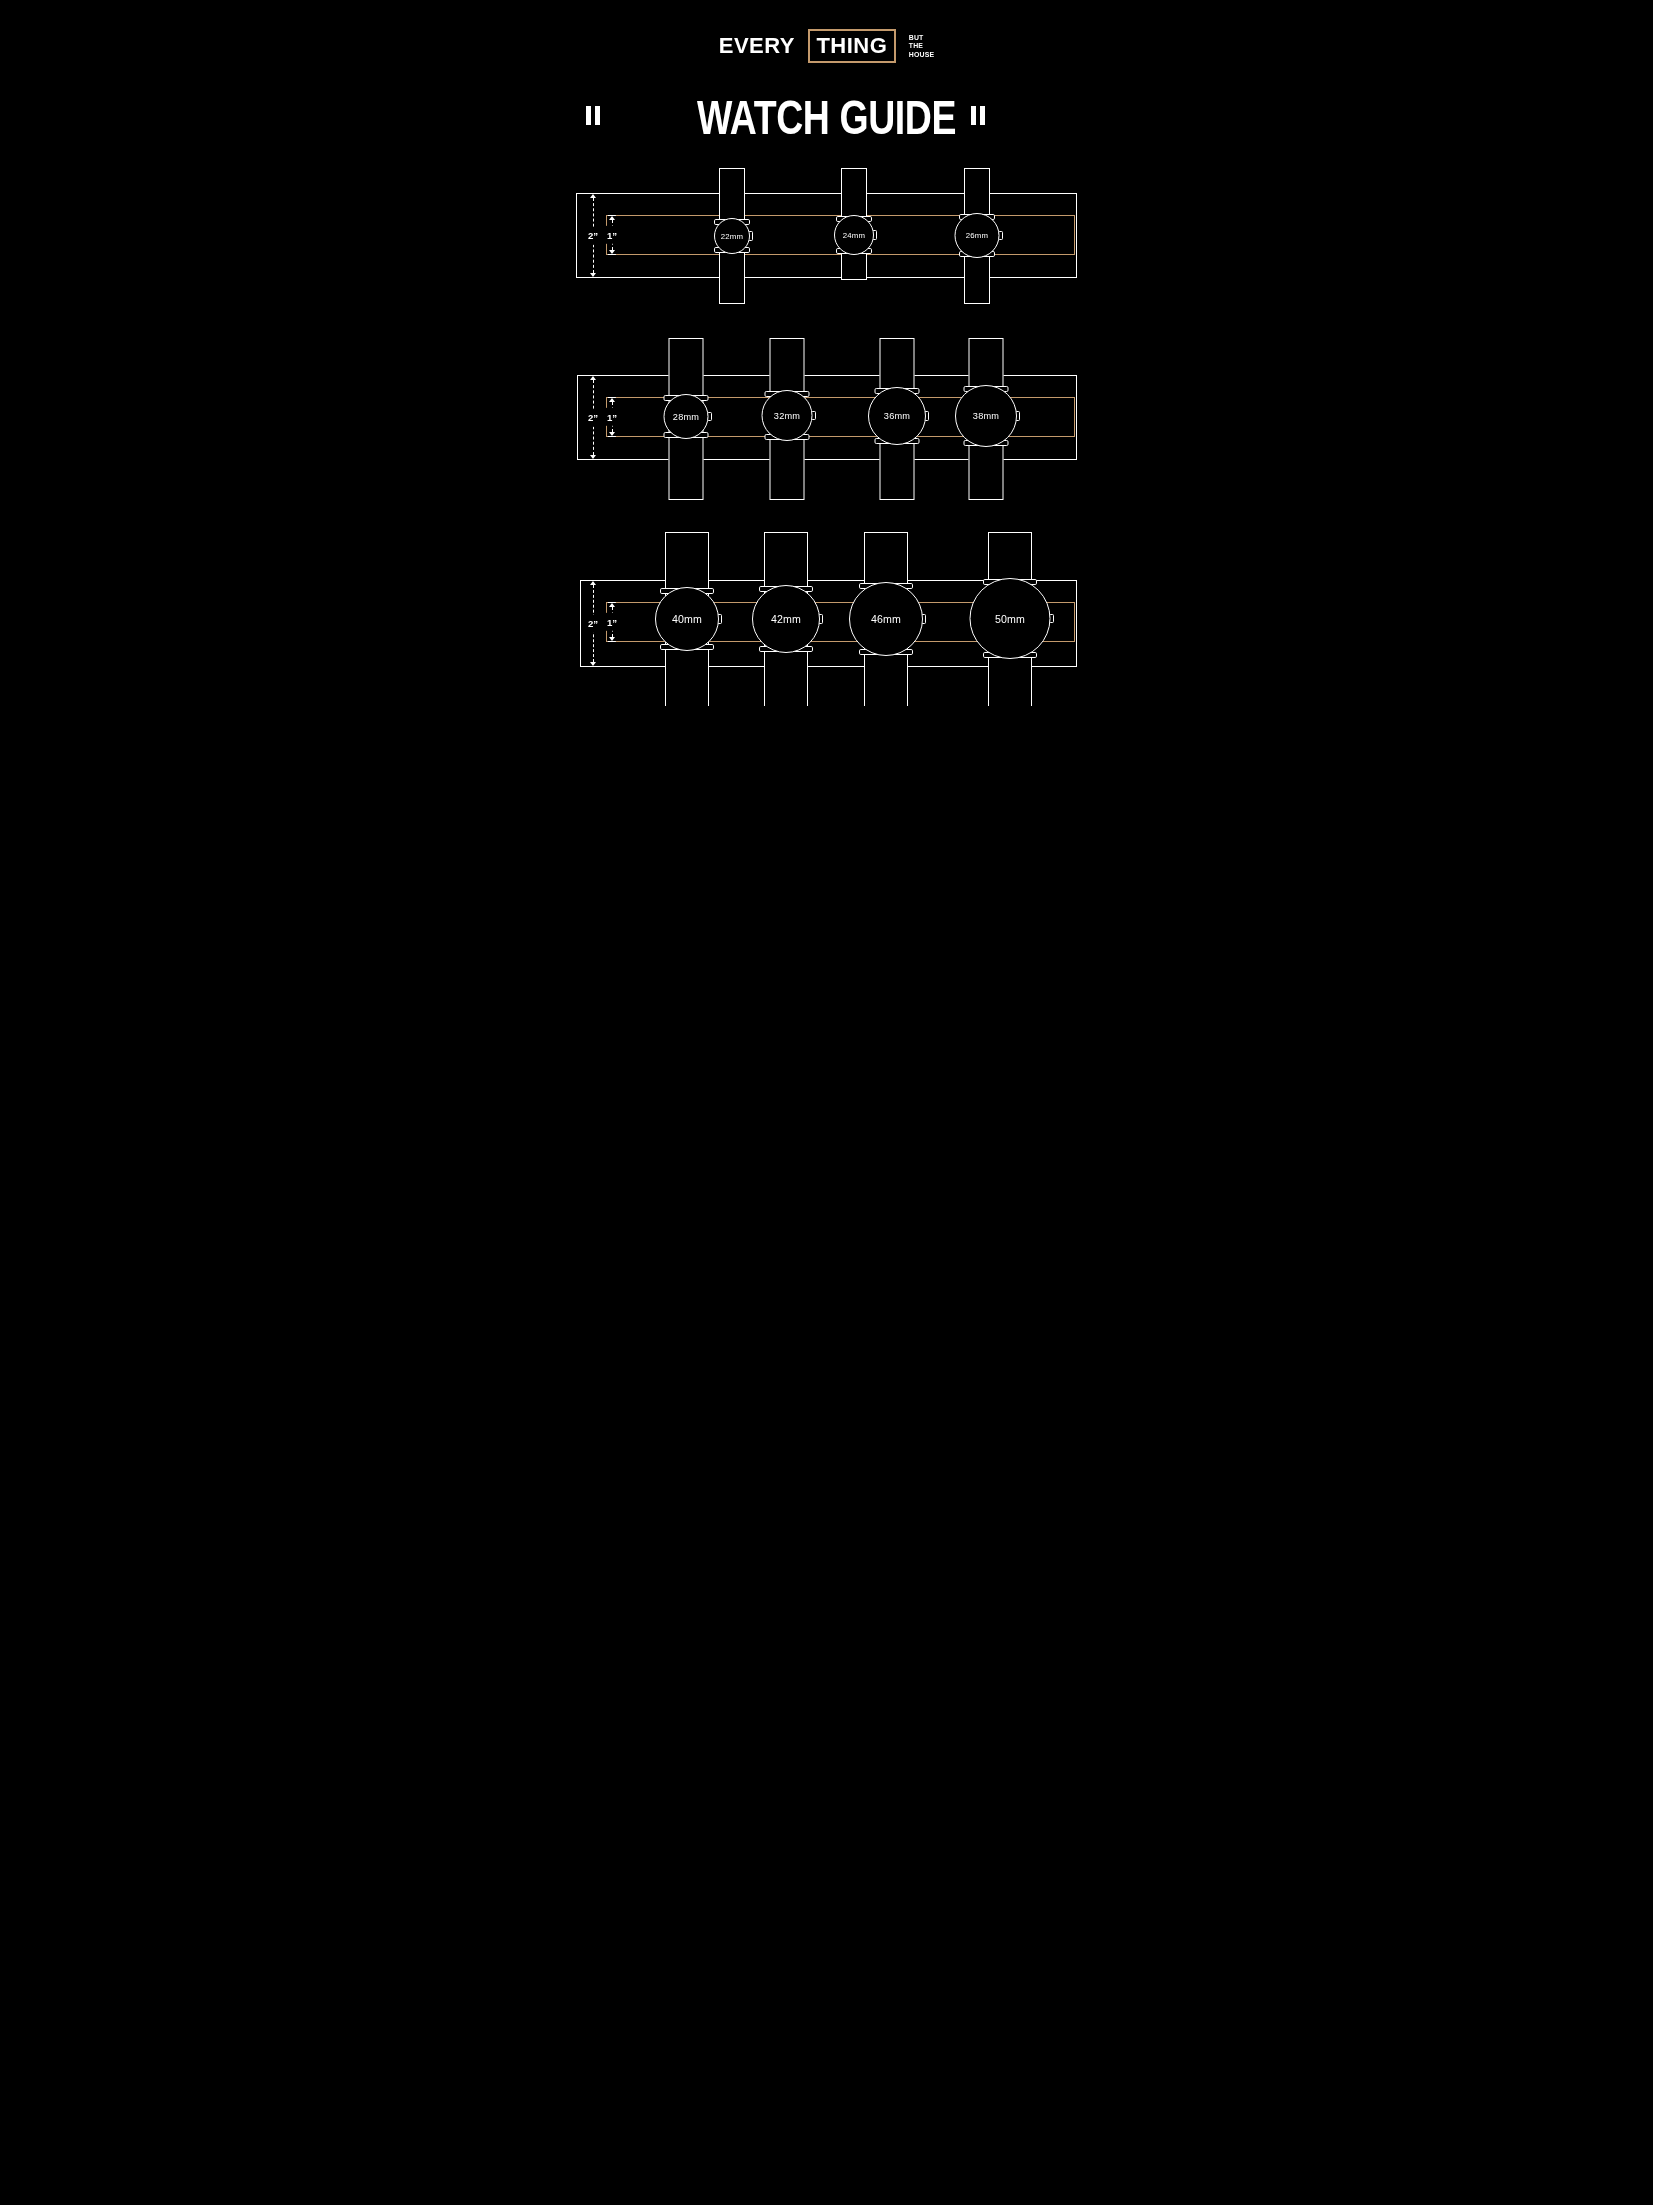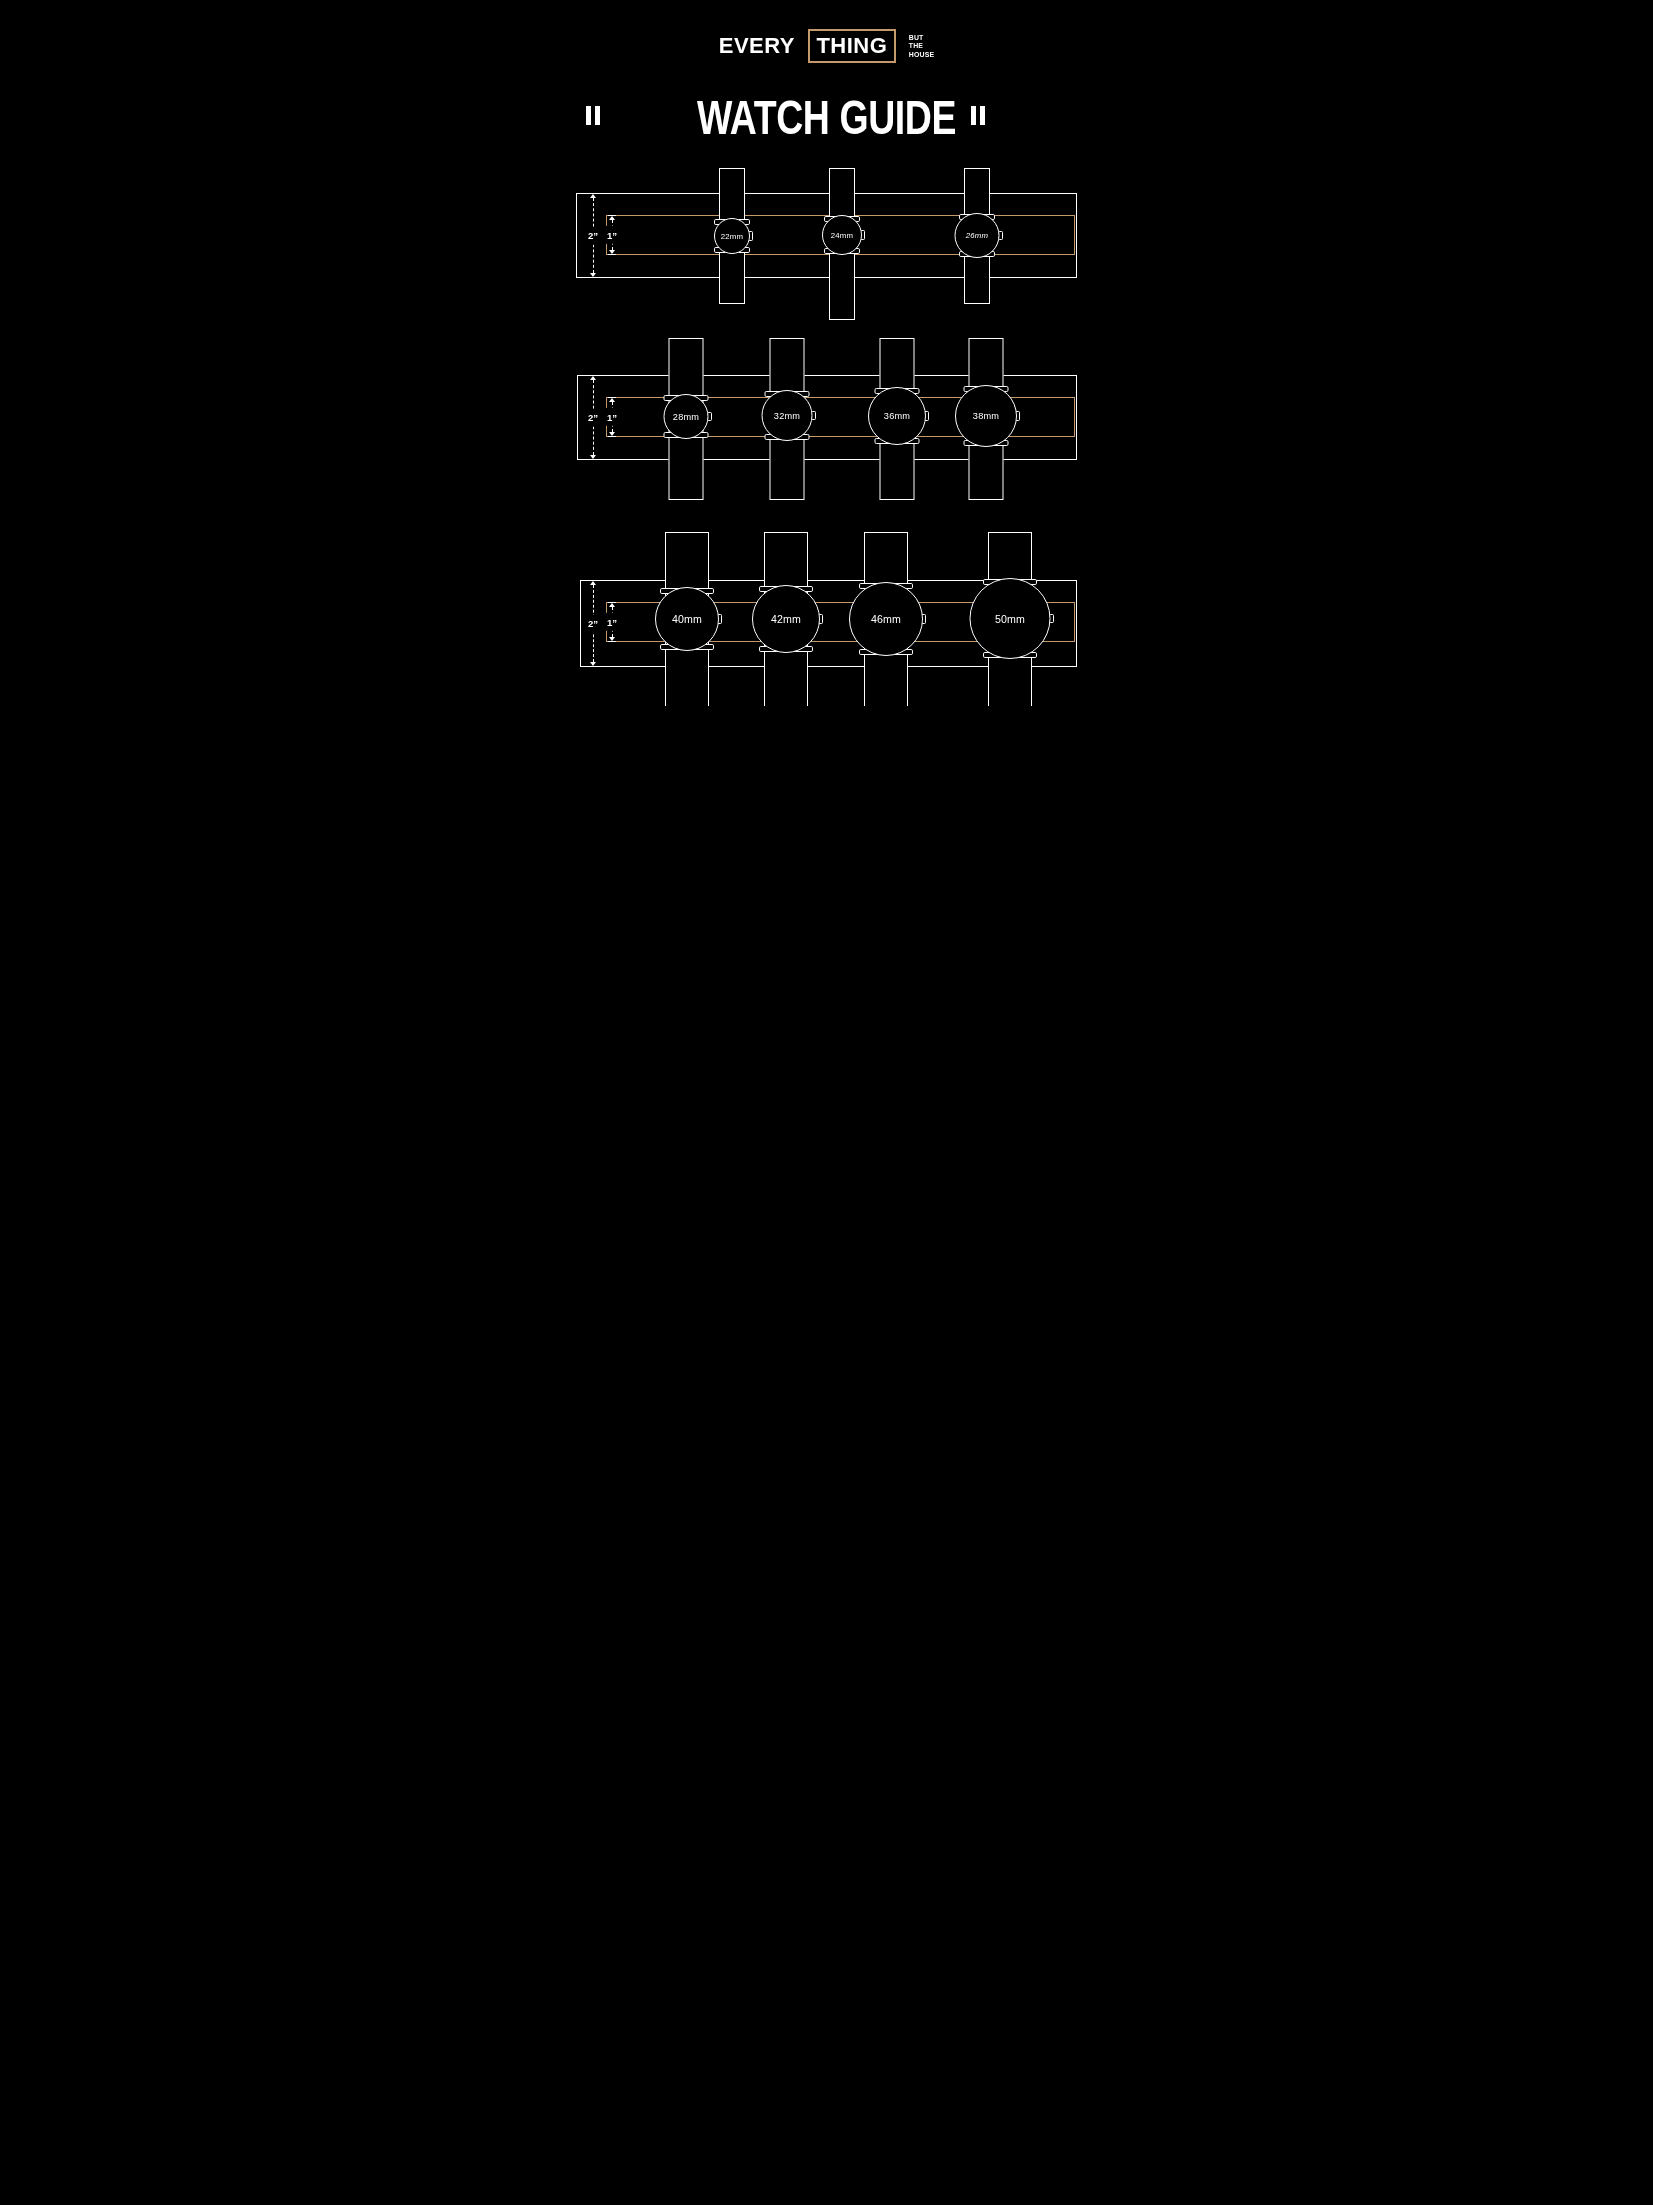--- a/index.html
+++ b/index.html
@@ -159,30 +159,30 @@
 
     <div class="watch" style="left:138px; height:136px; --d:36px; --case-top:50px;">
       <div class="watch-strap"></div>
       <div class="watch-lug lug-top"></div>
       <div class="watch-lug lug-bottom"></div>
       <div class="watch-crown"></div>
       <div class="watch-case">
         <span class="watch-size">22mm</span>
       </div>
     </div>
-    <div class="watch" style="left:248px; height:152px; --d:40px; --case-top:47px;">
+    <div class="watch" style="left:260px; height:112px; --d:40px; --case-top:47px;">
       <div class="watch-strap"></div>
       <div class="watch-lug lug-top"></div>
       <div class="watch-lug lug-bottom"></div>
       <div class="watch-crown"></div>
       <div class="watch-case">
         <span class="watch-size">24mm</span>
       </div>
     </div>
-    <div class="watch" style="left:383px; height:136px;font-style:italic; --d:45px; --case-top:45px;">
+    <div class="watch" style="left:383px; height:136px; --d:45px; --case-top:45px;">
       <div class="watch-strap"></div>
       <div class="watch-lug lug-top"></div>
       <div class="watch-lug lug-bottom"></div>
       <div class="watch-crown"></div>
       <div class="watch-case">
         <span class="watch-size">26mm</span>
       </div>
     </div>
   </section>
 

